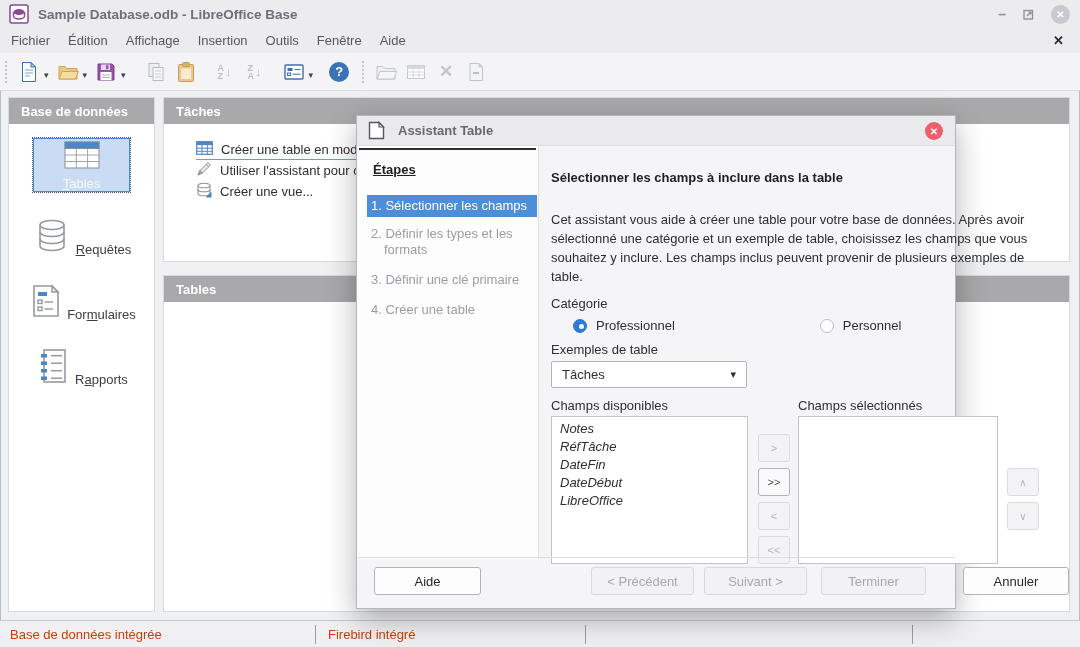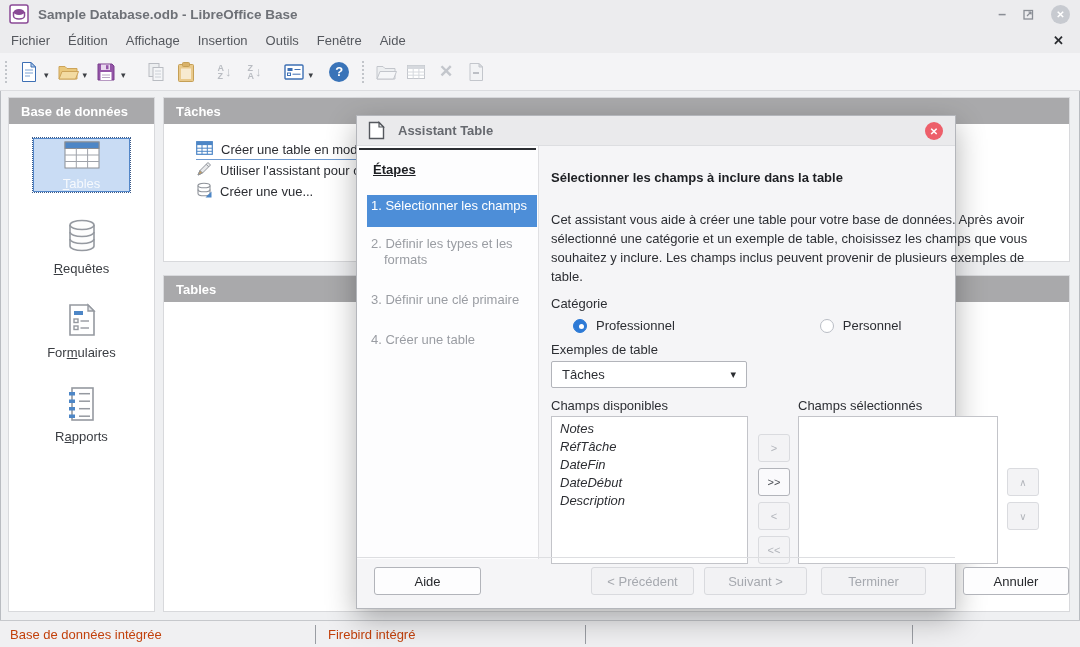--- a/index.html
+++ b/index.html
@@ -43,21 +43,21 @@
   .panel-header { height:26px; background:#a9a9ab; color:#fff; font-weight:bold;
                   display:flex; align-items:center; padding-left:12px; }
   .sidebar { left:8px; top:97px; width:147px; height:515px; }
   .tasks-panel { left:163px; top:97px; width:907px; height:165px; }
   .tables-panel { left:163px; top:275px; width:907px; height:337px; }
 
   .sidebar-items { display:flex; flex-direction:column; align-items:center; }
   .sb-sel-box { margin-top:14px; width:97px; height:54px; background:#c9dcf4; border:1px solid #5286c8;
                 outline:1px dotted #3c5a88; display:flex; flex-direction:column; align-items:center; justify-content:center; }
   .sb-sel-box .sb-label { color:#f6f9fd; margin-top:3px; }
-  .sb-item { margin-top:26px; display:flex; flex-direction:column; align-items:center; gap:4px; color:#3a3d42; }
+  .sb-item { margin-top:26px; display:flex; align-items:flex-end; gap:4px; color:#3a3d42; }
   .sb-item .sb-label { color:#3a3d42; }
 
   .task-list { padding:15px 0 0 32px; }
   .task-item { display:flex; align-items:center; gap:8px; height:21px; color:#2c2e33; white-space:nowrap; overflow:hidden; }
   .task-item.first { border-bottom:1px solid #6f9bd1; width:175px; }
 
   
   .dialog { position:absolute; left:356px; top:115px; width:600px; height:494px; background:#f5f5f7;
             border:1px solid #b4b6bb; box-shadow:0 10px 28px rgba(0,0,0,.3); z-index:10; }
   .dlg-titlebar { position:absolute; left:0; top:0; width:100%; height:30px; background:#eaeaec;
@@ -66,21 +66,21 @@
   .dlg-title { margin-left:12px; font-weight:bold; color:#66696f; }
   .dlg-close { position:absolute; right:12px; top:6px; width:18px; height:18px; border-radius:50%;
                background:#ed5f6a; color:#fff; font-size:10px; font-weight:bold;
                display:flex; align-items:center; justify-content:center; }
 
   .steps-pane { position:absolute; left:0; top:30px; width:182px; height:413px; background:#fdfdfe;
                 border-right:1px solid #e0e0e3; }
   .steps-rule { margin:2px 2px 0 2px; border-top:2px solid #2b2d31; }
   .steps-heading { margin:12px 0 0 16px; font-weight:bold; text-decoration:underline; color:#1d1f23; }
   .steps-list { margin-top:18px; list-style:none; }
-  .step { margin:0 1px 8px 10px; padding:3px 2px 13px 17px; text-indent:-13px; color:#9a9da3; line-height:16px; }
+  .step { margin:0 1px 8px 10px; padding:3px 2px 3px 17px; text-indent:-13px; color:#9a9da3; line-height:16px; }
   .step.active { background:#4d8ed8; color:#fff; white-space:nowrap; overflow:hidden; margin-bottom:6px; }
 
   .dlg-content { position:absolute; left:182px; top:30px; width:520px; height:413px; }
   .dlg-heading { position:absolute; left:12px; top:24px; font-weight:bold; color:#1d1f23; }
   .dlg-desc { position:absolute; left:12px; top:64px; width:508px; line-height:19px; color:#2c2e33; }
   .cat-label { position:absolute; left:12px; top:150px; }
   .radio-row { position:absolute; left:34px; top:172px; display:flex; align-items:center; }
   .radio { width:14px; height:14px; border-radius:50%; position:relative; }
   .radio.on { background:#2d7ad6; border:1px solid #2d7ad6; }
   .radio.on::after { content:""; position:absolute; left:4.5px; top:4.5px; width:5px; height:5px;
@@ -435,21 +435,21 @@
       </div>
 
       <div class="avail-label">Champs disponibles</div>
       <div class="sel-label">Champs sélectionnés</div>
 
       <div class="listbox avail">
         <div class="list-item">Notes</div>
         <div class="list-item">RéfTâche</div>
         <div class="list-item">DateFin</div>
         <div class="list-item">DateDébut</div>
-        <div class="list-item">Description</div>
+        <div class="list-item">LibreOffice</div>
       </div>
       <div class="listbox sel"></div>
 
       <div class="mv-btn dis" style="top:288px">&gt;</div>
       <div class="mv-btn en" style="top:322px">&gt;&gt;</div>
       <div class="mv-btn dis" style="top:356px">&lt;</div>
       <div class="mv-btn dis" style="top:390px">&lt;&lt;</div>
 
       <div class="ud-btn" style="top:322px">∧</div>
       <div class="ud-btn" style="top:356px">∨</div>

